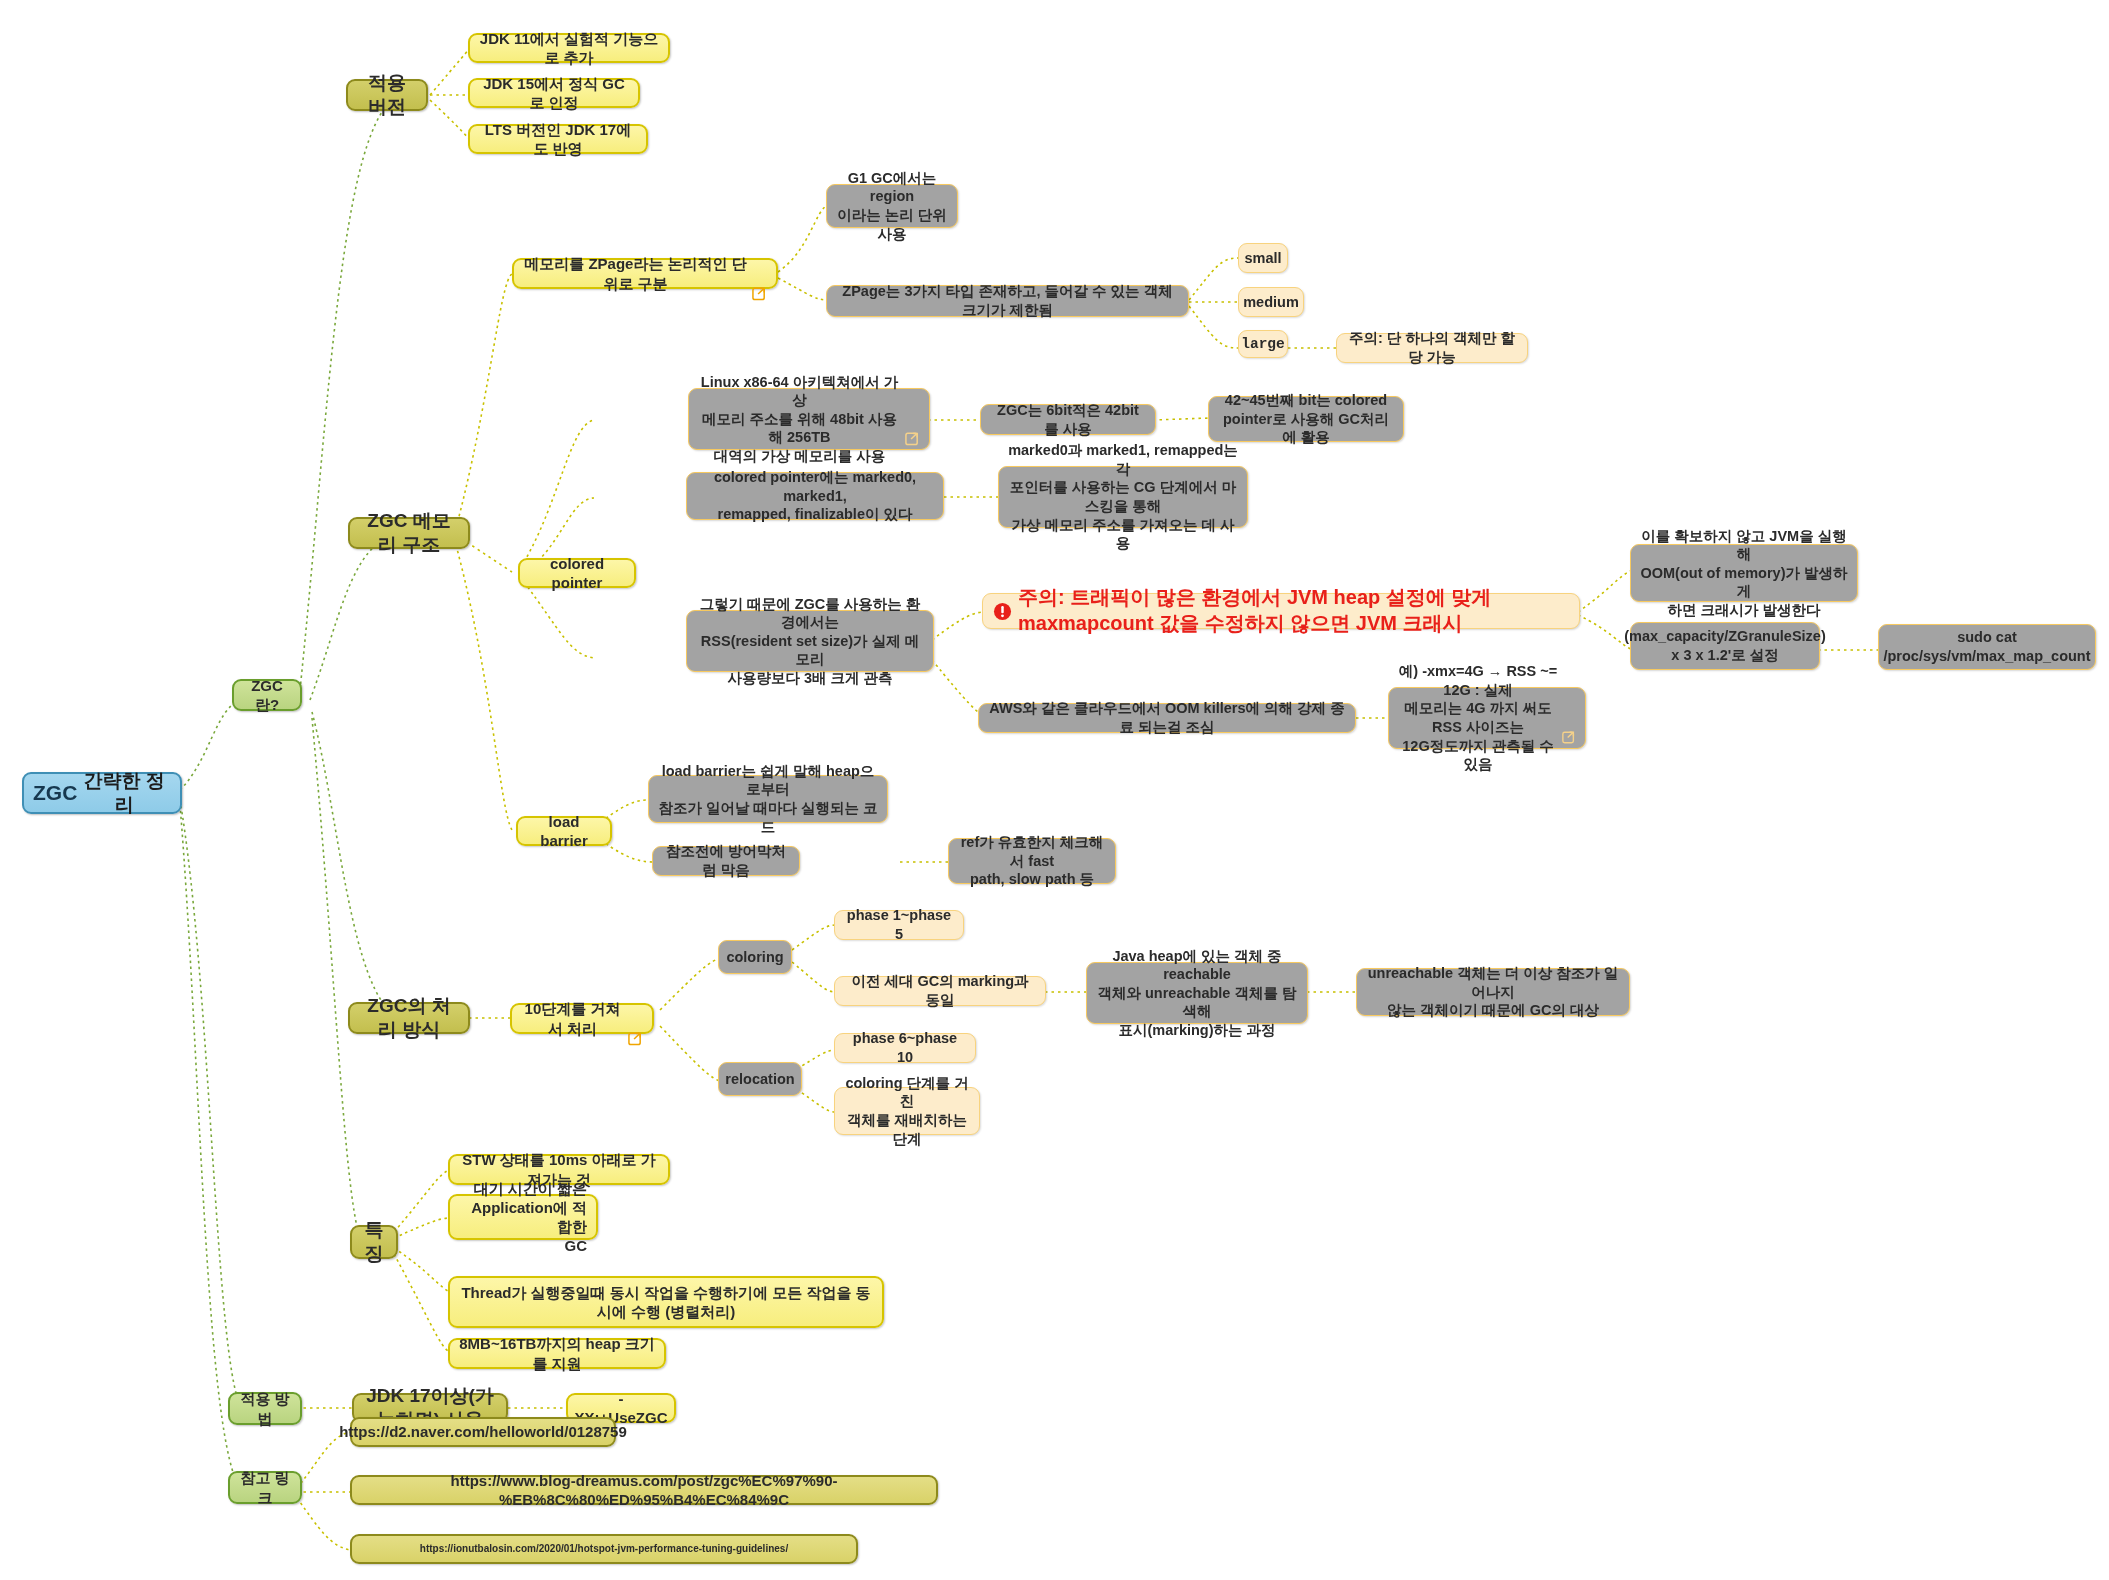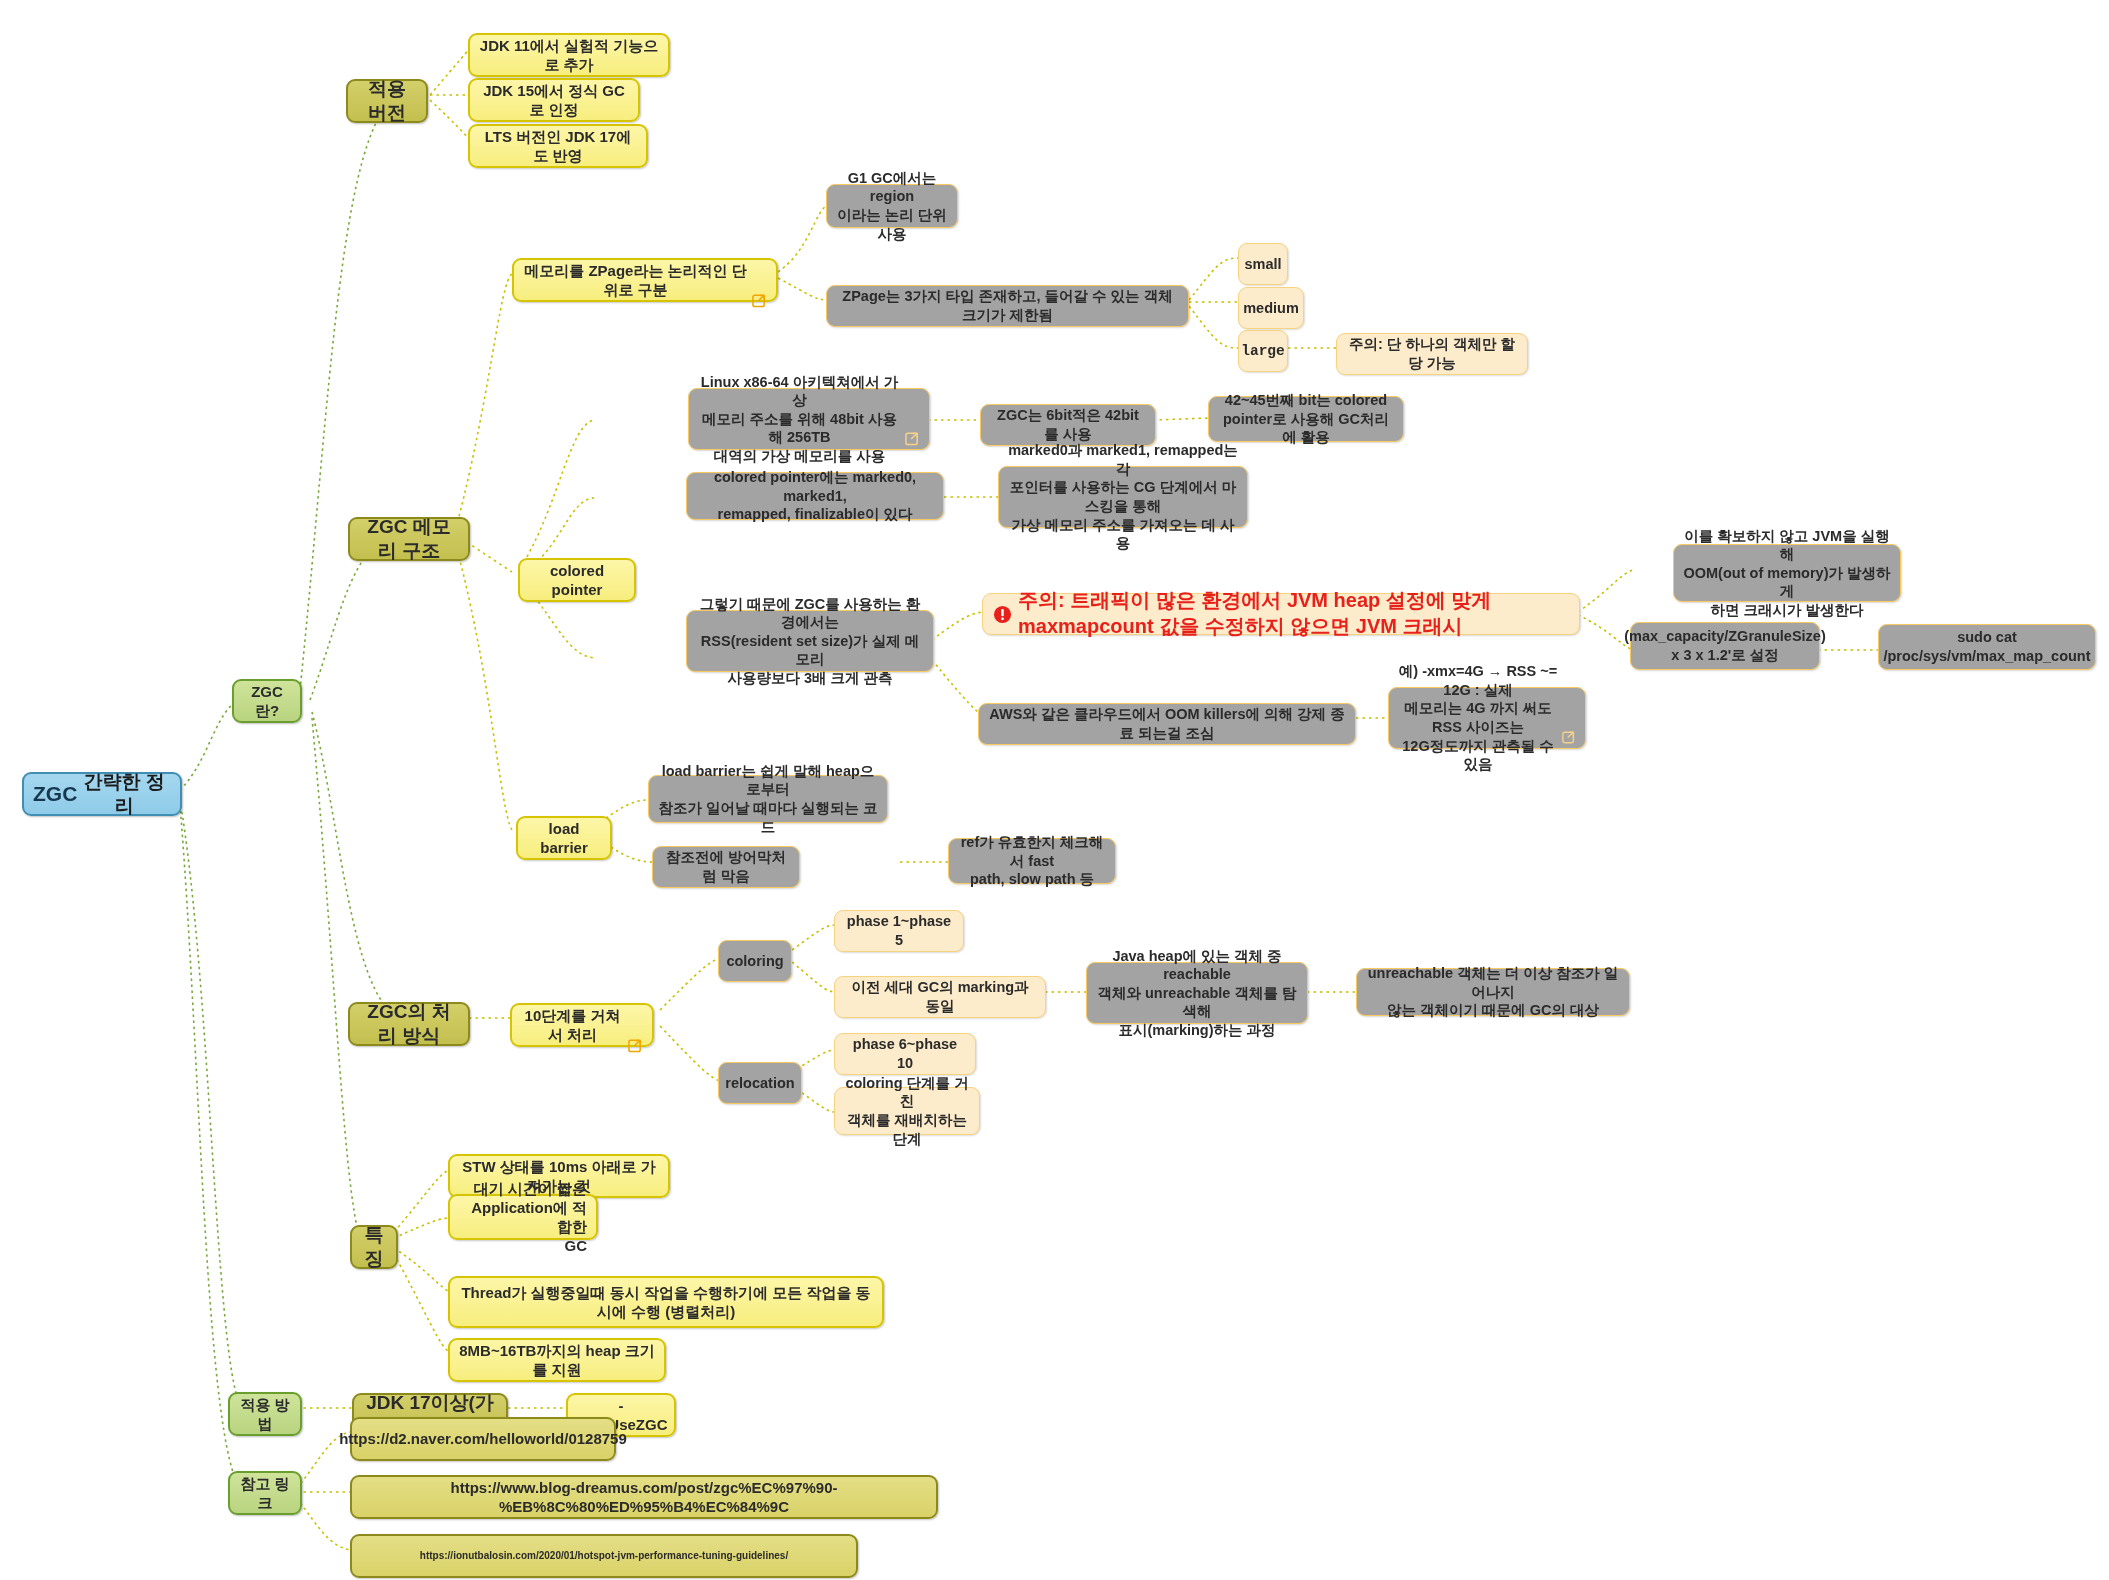--- a/index.html
+++ b/index.html
@@ -13,21 +13,21 @@
 
   .node{
     position:absolute;
     box-sizing:border-box;
     display:flex;align-items:center;justify-content:center;
     border-radius:9px;
     text-align:center;
     line-height:1.28;
     font-weight:bold;
     color:#2b2b2b;
-    padding:20px 9px;
+    padding:13px 9px;
     white-space:pre-line;
     z-index:3;
   }
 
   
   .n-root{
     background:linear-gradient(180deg,#a5d7ef 0%,#8ecbe8 100%);
     border:2px solid #3f8fb5;
     font-size:19px;
     color:#1c1c1c;
@@ -257,21 +257,21 @@
   <span class="warn-ico">
     <svg width="19" height="19" viewBox="0 0 20 20">
       <circle cx="10" cy="10" r="9" fill="#e8201a"></circle>
       <rect x="8.7" y="4.3" width="2.6" height="7.6" rx="1.1" fill="#ffffff"></rect>
       <circle cx="10" cy="14.6" r="1.5" fill="#ffffff"></circle>
     </svg>
   </span>
   <span class="wtxt">주의: 트래픽이 많은 환경에서 JVM heap 설정에 맞게 maxmapcount 값을 수정하지 않으면  JVM 크래시</span>
 </div>
 
-<div class="node n-l4" style="left:1630px;top:544px;width:228px;height:58px;margin-left:43px;">이를 확보하지 않고 JVM을 실행해
+<div class="node n-l4" style="left:1630px;top:544px;width:228px;height:58px;">이를 확보하지 않고 JVM을 실행해
 OOM(out of memory)가 발생하게
 하면 크래시가 발생한다</div>
 
 <div class="node n-l4" style="left:1630px;top:622px;width:190px;height:48px;">(max_capacity/ZGranuleSize)
 x 3 x 1.2'로 설정</div>
 
 <div class="node n-l4" style="left:1878px;top:624px;width:218px;height:46px;">sudo cat
 /proc/sys/vm/max_map_count</div>
 
 <div class="node n-l4" style="left:978px;top:703px;width:378px;height:30px;">AWS와 같은 클라우드에서 OOM killers에 의해 강제 종료 되는걸 조심</div>

